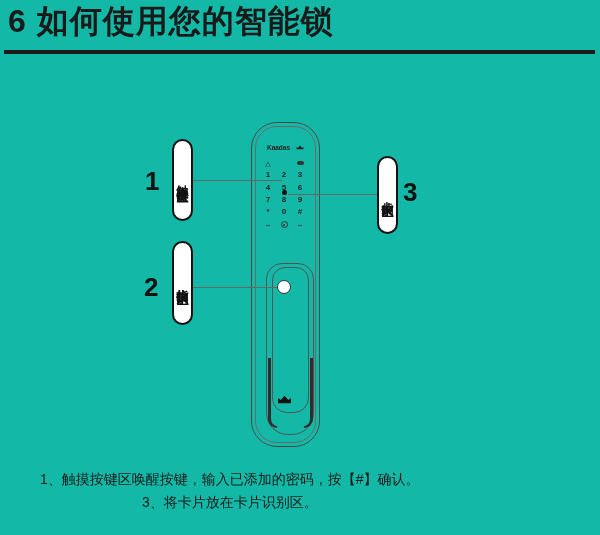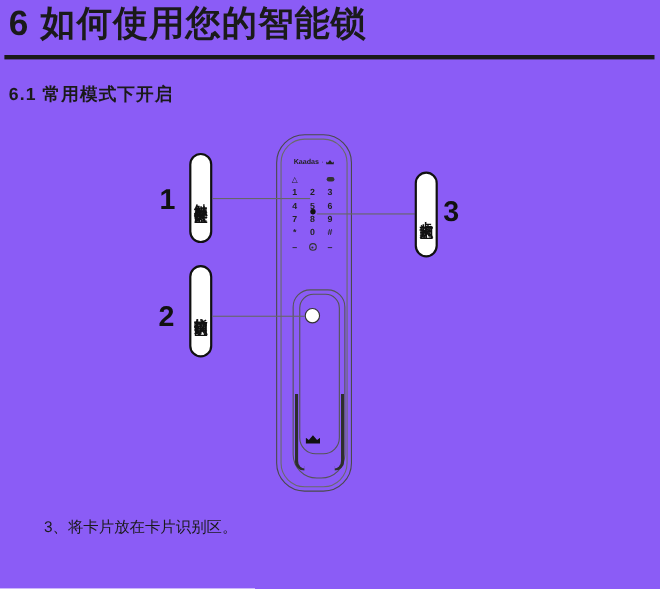--- a/index.html
+++ b/index.html
@@ -1,17 +1,17 @@
 <!DOCTYPE html>
 <html><head>
 <meta charset="utf-8">
 <style>
   html,body{margin:0;padding:0;background:#fff;}
   .page{
-    position:relative;width:600px;height:535px;background:#8b5cf6;overflow:hidden;
+    position:relative;width:600px;height:535px;background:#14b8a6;overflow:hidden;
     font-family:"Liberation Sans","DejaVu Sans",sans-serif;color:#1a1a1a;text-align:center;
   }
   
   .h1{position:absolute;left:8px;top:0px;font-size:32px;font-weight:bold;letter-spacing:1px;white-space:nowrap;}
   .rule{position:absolute;left:4px;right:5px;top:50px;height:4px;background:#1a1a1a;}
   .h2{position:absolute;left:8px;top:76px;font-size:16px;font-weight:bold;letter-spacing:1px;white-space:nowrap;}
   
   .lock-outer{position:absolute;left:251px;top:122px;width:69px;height:325px;
     border:1.5px solid #4a4a4a;border-radius:26px;box-sizing:border-box;}
   .lock-inner{position:absolute;left:255px;top:126px;width:61px;height:317px;
@@ -59,21 +59,20 @@
   
   .notes{position:absolute;left:40px;top:468px;font-size:14px;line-height:23px;color:#1a1a1a;}
 </style>
 </head>
 <body>
 
 <div class="page">
 
   <div class="h1">6 如何使用您的智能锁</div>
   <div class="rule"></div>
-  <div class="h2">6.1 常用模式下开启</div>
 
   <div>
 
     <div class="lock-outer"></div>
     <div class="lock-inner"></div>
 
     <div class="brand-row">
       <span class="brand-text">Kaadas</span>
       <span class="brand-dot">·</span>
       <svg width="8" height="5" viewBox="0 0 14 8">
@@ -138,16 +137,17 @@
     <div class="callout-line line-2"></div>
 
     <div class="callout-line line-3"></div>
     <div class="pill pill-3">
       <span class="pill-text">卡片识别区</span>
     </div>
     <div class="callout-num num-3">3</div>
   </div>
 
   <div class="notes">
+    <div>1、触摸按键区唤醒按键，输入已添加的密码，按【#】确认。</div>
     <div>3、将卡片放在卡片识别区。</div>
   </div>
 
 </div>
 
 </body></html>

